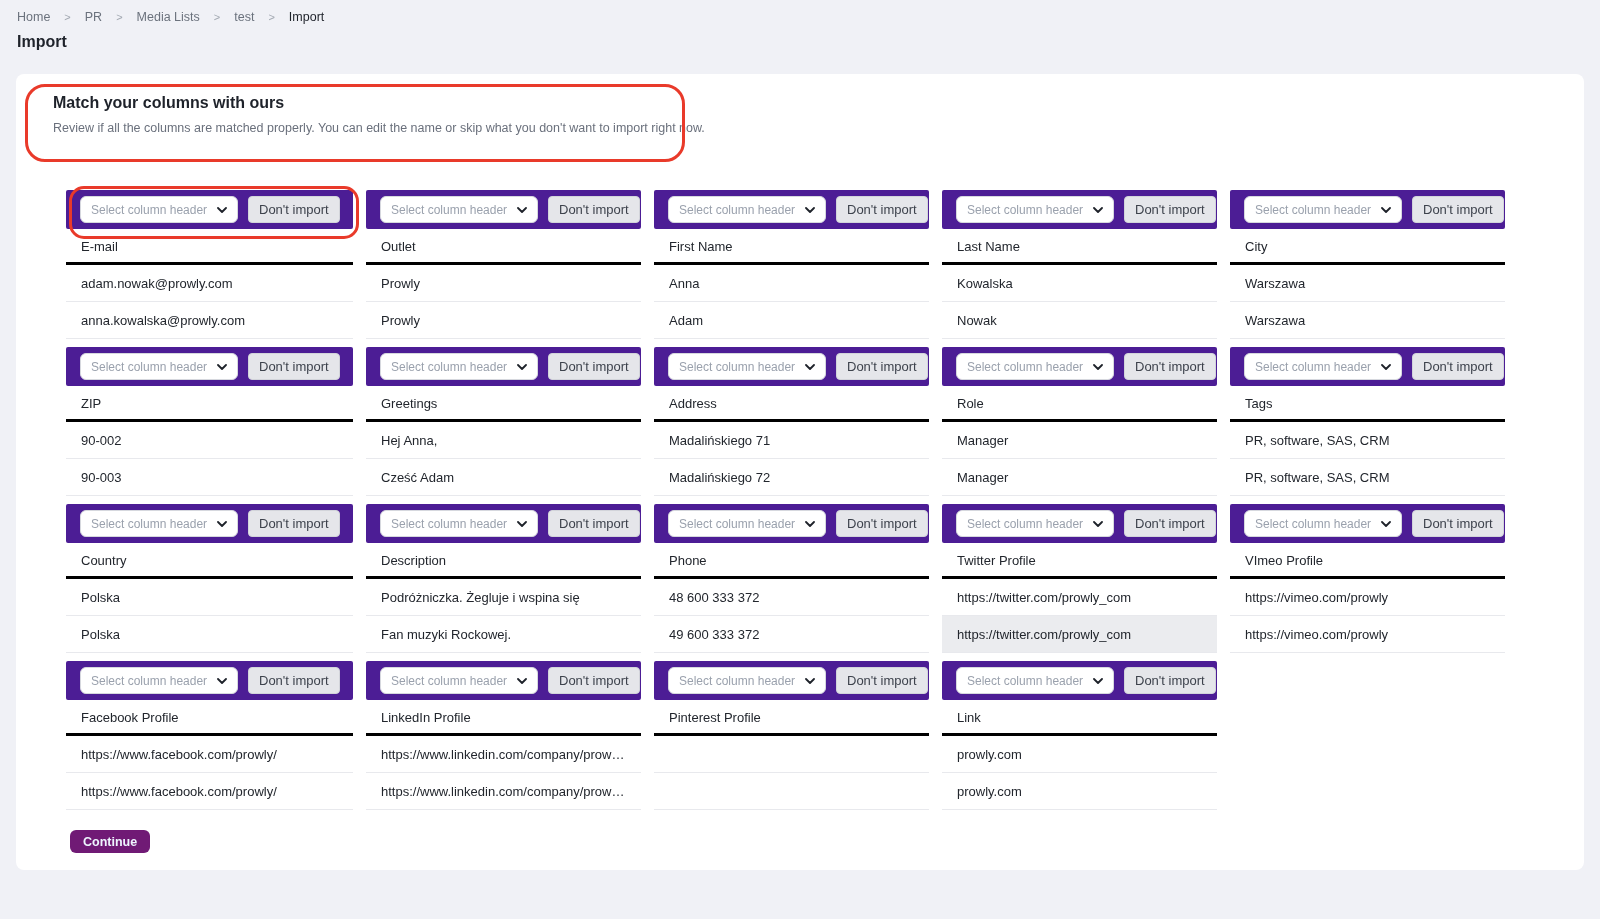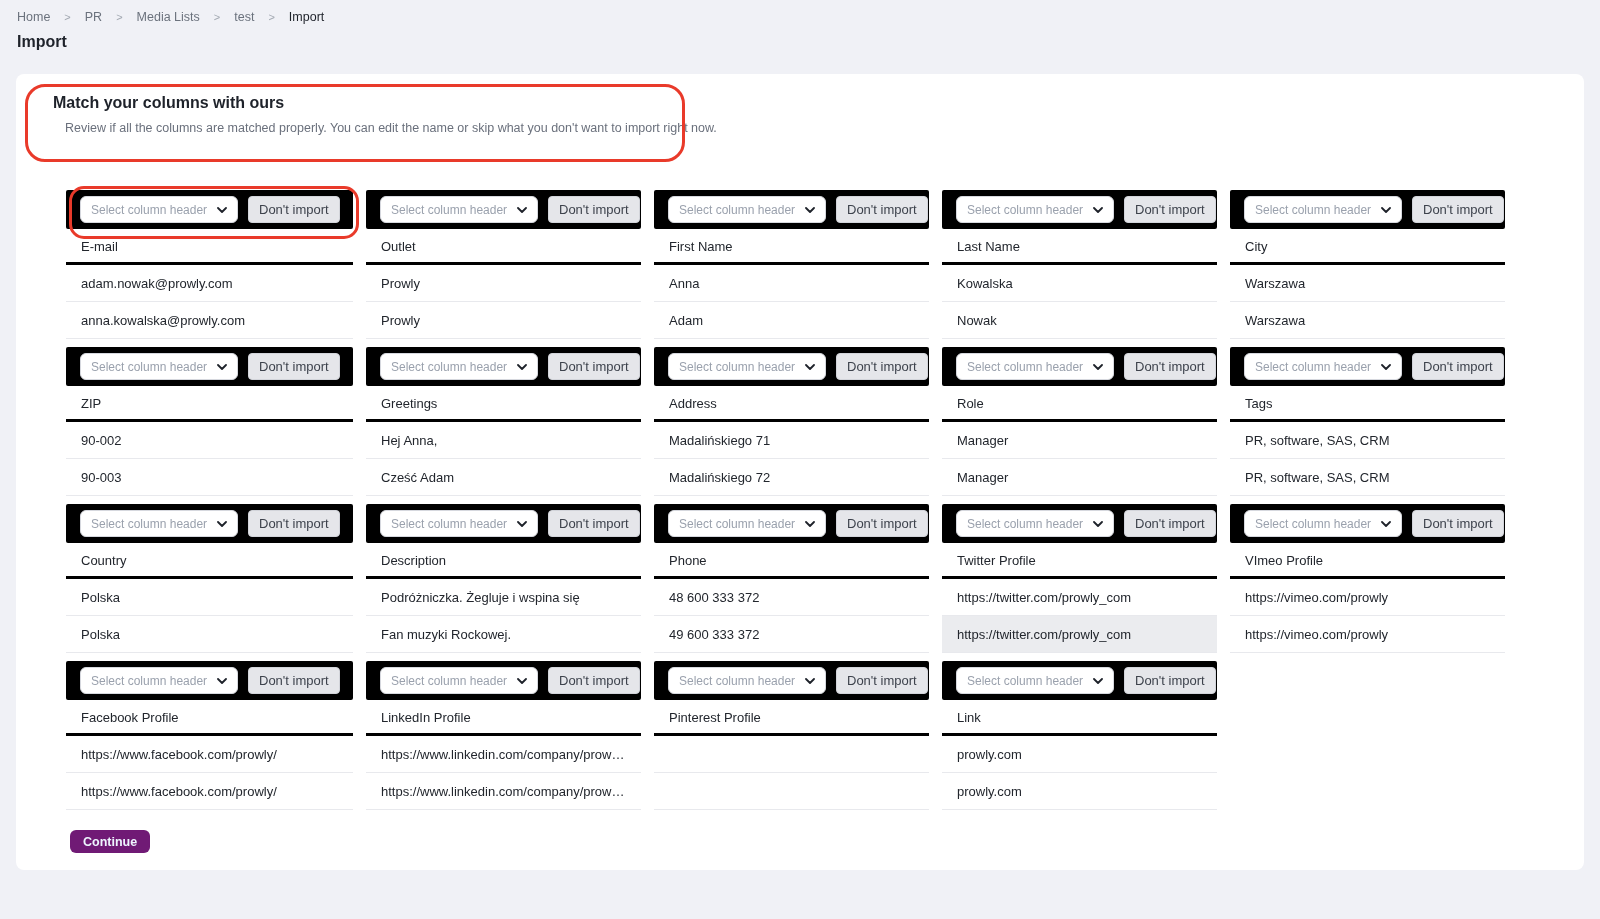--- a/index.html
+++ b/index.html
@@ -23,32 +23,32 @@
     position:absolute;left:17px;top:33px;margin:0;
     font-size:16px;font-weight:700;color:#1e222a;
   }
   
   .card{
     position:absolute;left:16px;top:74px;width:1568px;height:796px;
     background:#ffffff;border-radius:8px;box-sizing:border-box;
   }
   .intro{position:absolute;left:37px;top:20px;}
   .intro h2{margin:0;font-size:16px;font-weight:700;color:#1e222a;}
-  .intro p{margin:9px 12px 0;font-size:12.5px;color:#6a707c;}
+  .intro p{margin:9px 0 0;font-size:12.5px;color:#6a707c;}
   
   .grid{position:absolute;left:50px;top:116px;}
   .group{
     display:grid;
     grid-template-columns:287px 275px 275px 275px 275px;
     column-gap:13px;
     margin-bottom:8px;
   }
   .col{min-width:0;}
   .ctrl{
-    height:39px;background:#000000;border-radius:2px;
+    height:39px;background:#4c1d95;border-radius:2px;
     display:flex;align-items:center;justify-content:space-between;
     padding:0 14px;box-sizing:border-box;
   }
   .select{
     width:158px;height:27px;background:#ffffff;
     border:1px solid #d6d8de;border-radius:6px;
     display:flex;align-items:center;justify-content:space-between;
     padding:0 10px;box-sizing:border-box;cursor:pointer;flex-shrink:0;
   }
   .select .ph{font-size:12px;color:#9aa1ad;white-space:nowrap;overflow:hidden;}

